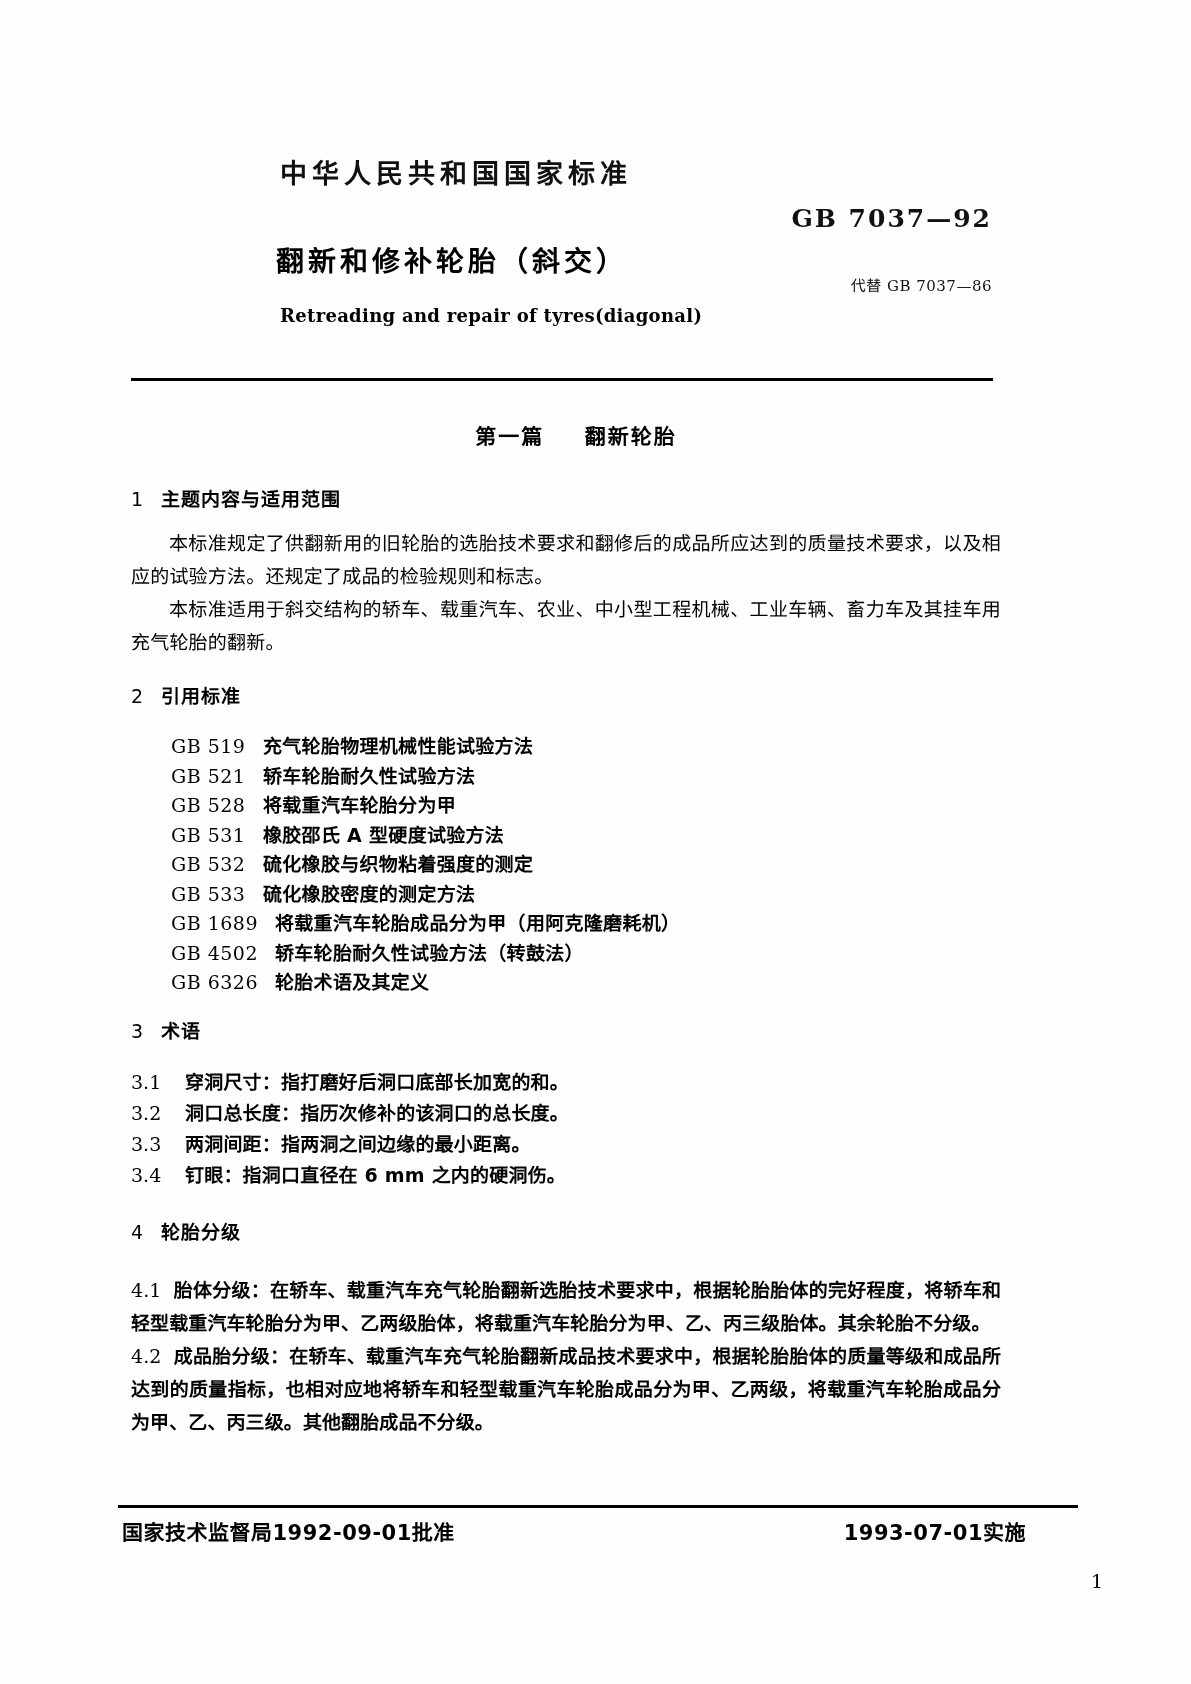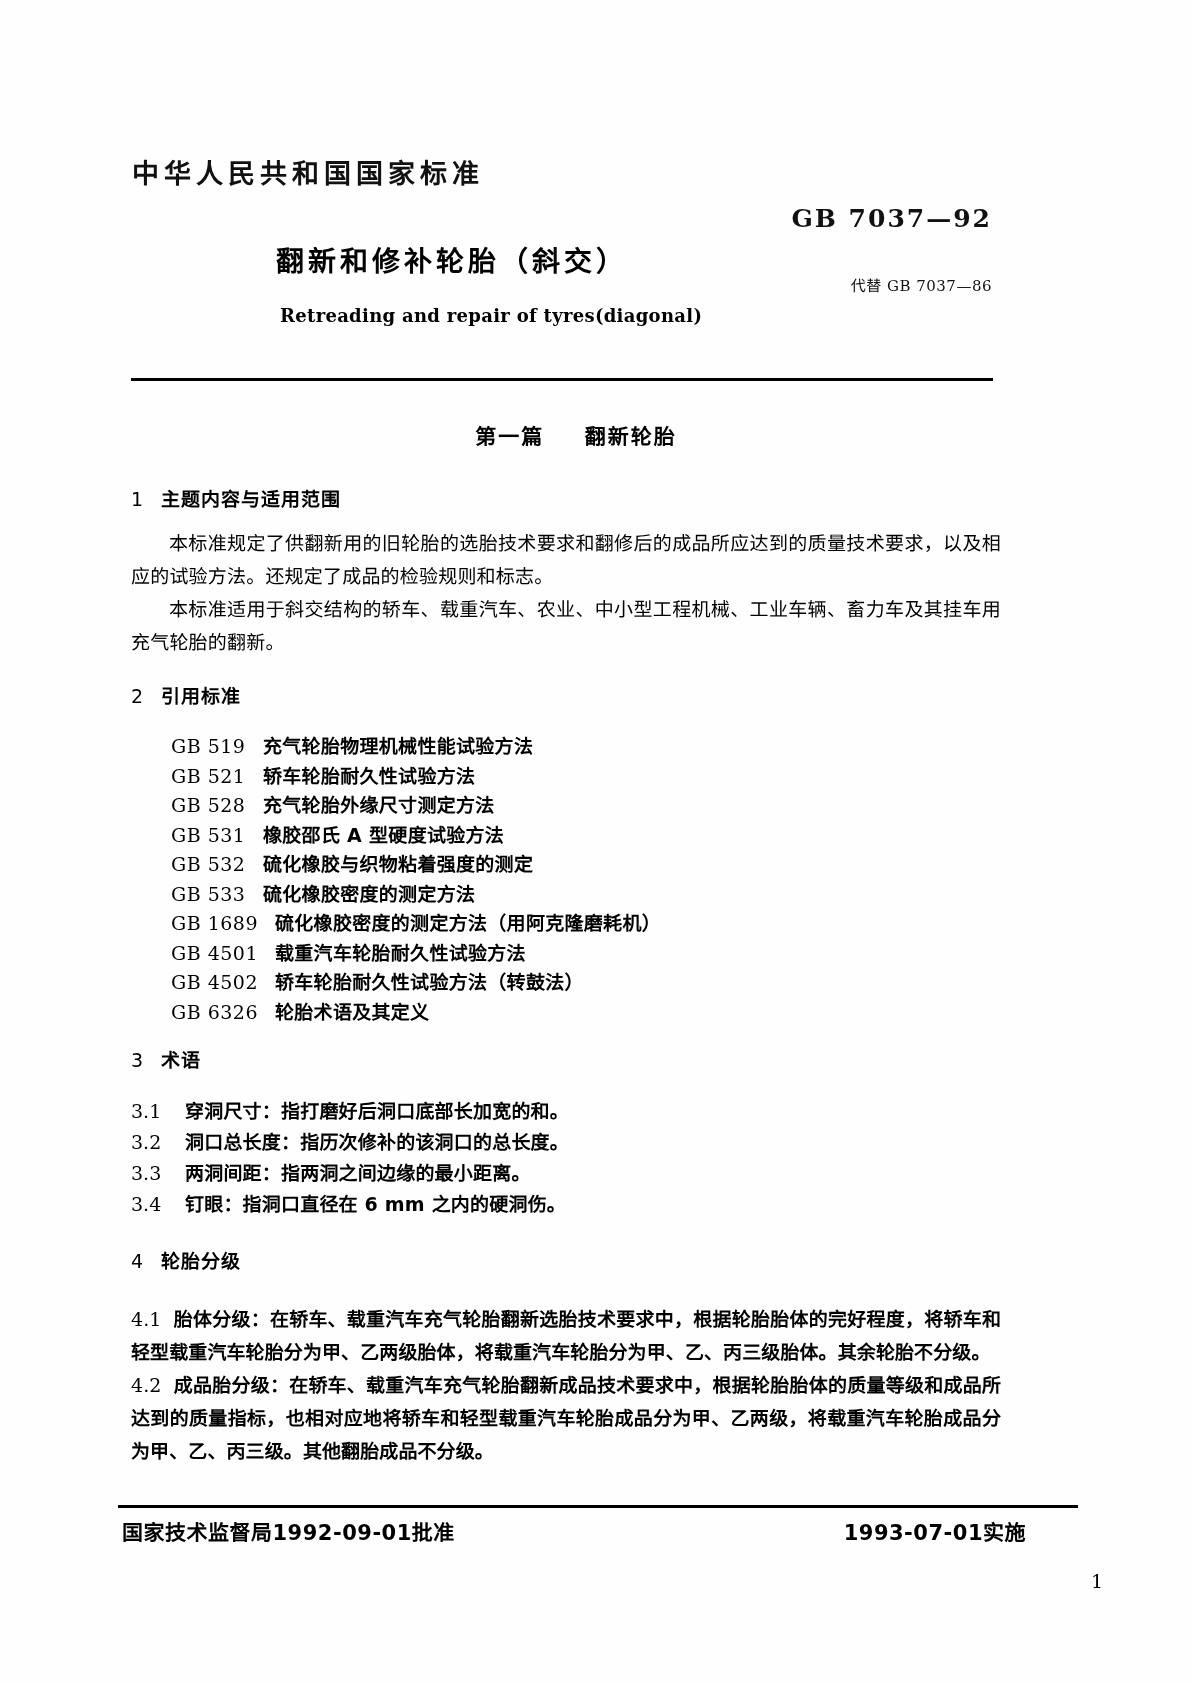--- a/index.html
+++ b/index.html
@@ -32,20 +32,21 @@
     left: 132px;
     top: 152px;
     width: 860px;
   }
   .std-org {
     font-family: "DejaVu Sans", "Liberation Sans", sans-serif;
     font-weight: bold;
     font-size: 27px;
     letter-spacing: 5px;
     text-align: left;
+    margin-left: 148px;
     color: #111;
   }
   .gb-number {
     position: absolute;
     right: 0px;
     top: 52px;
     font-family: "DejaVu Serif", "Liberation Serif", serif;
     font-weight: bold;
     font-size: 25px;
     letter-spacing: 2px;
@@ -265,26 +266,25 @@
 
     <div class="sp-22"></div>
 
     <h2 class="sec">
       <span class="num">2</span><span>引用标准</span>
     </h2>
     <div class="sp-8"></div>
     <ul class="ref-list">
       <li><span class="code">GB 519</span><span class="name">充气轮胎物理机械性能试验方法</span></li>
       <li><span class="code">GB 521</span><span class="name">轿车轮胎耐久性试验方法</span></li>
-      <li><span class="code">GB 528</span><span class="name">充气轮胎外缘尺寸测定方法</span></li>
+      <li><span class="code">GB 528</span><span class="name">将载重汽车轮胎分为甲</span></li>
       <li><span class="code">GB 531</span><span class="name">橡胶邵氏 A 型硬度试验方法</span></li>
       <li><span class="code">GB 532</span><span class="name">硫化橡胶与织物粘着强度的测定</span></li>
       <li><span class="code">GB 533</span><span class="name">硫化橡胶密度的测定方法</span></li>
-      <li><span class="code wide">GB 1689</span><span class="name">硫化橡胶密度的测定方法（用阿克隆磨耗机）</span></li>
-      <li><span class="code wide">GB 4501</span><span class="name">载重汽车轮胎耐久性试验方法</span></li>
+      <li><span class="code wide">GB 1689</span><span class="name">将载重汽车轮胎成品分为甲（用阿克隆磨耗机）</span></li>
       <li><span class="code wide">GB 4502</span><span class="name">轿车轮胎耐久性试验方法（转鼓法）</span></li>
       <li><span class="code wide">GB 6326</span><span class="name">轮胎术语及其定义</span></li>
     </ul>
 
     <div class="sp-18"></div>
 
     <h2 class="sec">
       <span class="num">3</span><span>术语</span>
     </h2>
     <div class="sp-8"></div>

